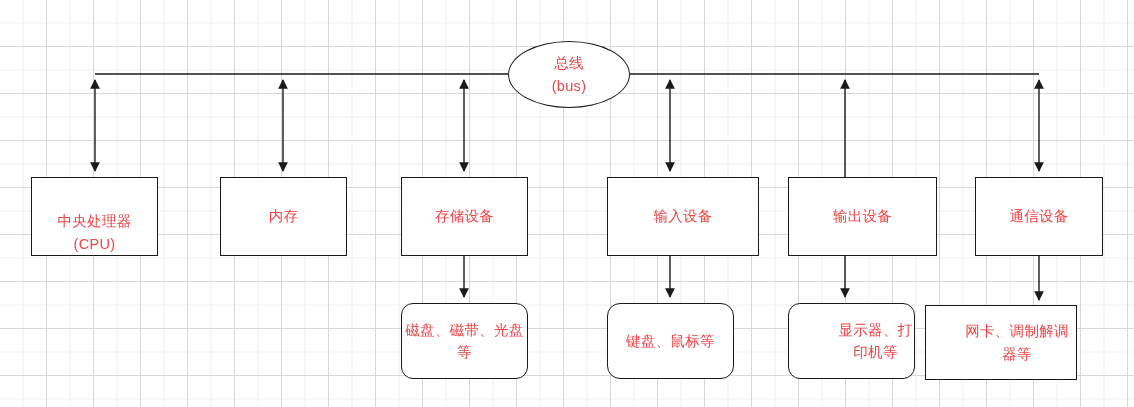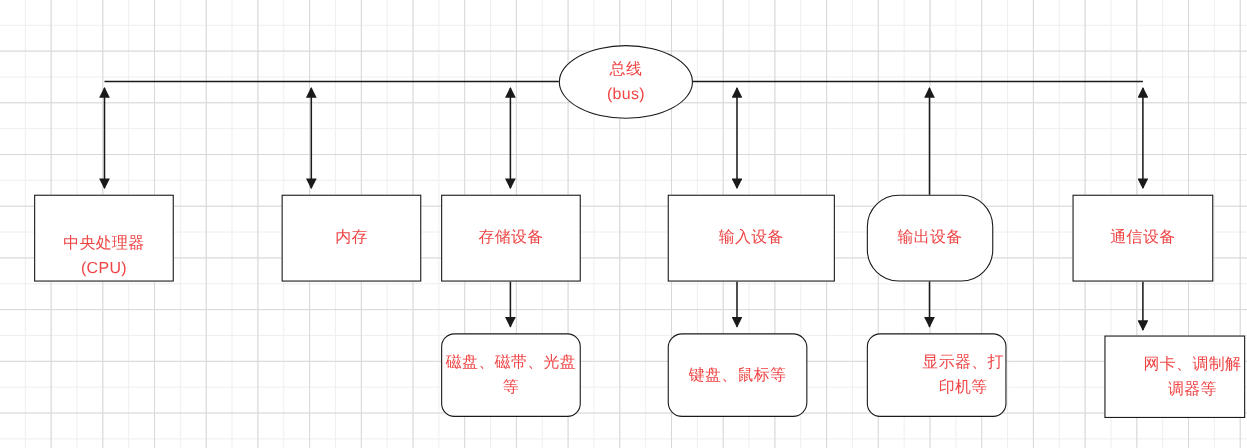--- a/index.html
+++ b/index.html
@@ -81,49 +81,49 @@
   <div class="node ellipse" style="left:508px;top:41px;width:122px;height:67px;">
     <span>总线
 (bus)</span>
   </div>
 
   <div class="node" style="left:31px;top:177px;width:127px;height:79px;align-items:flex-end;">
     <span>中央处理器
 (CPU)</span>
   </div>
 
-  <div class="node" style="left:220px;top:177px;width:127px;height:79px;margin-left:36px;">
+  <div class="node" style="left:220px;top:177px;width:127px;height:79px;">
     <span>内存</span>
   </div>
 
   <div class="node" style="left:401px;top:177px;width:127px;height:79px;">
     <span>存储设备</span>
   </div>
 
   <div class="node" style="left:607px;top:177px;width:152px;height:79px;">
     <span>输入设备</span>
   </div>
 
-  <div class="node" style="left:788px;top:177px;width:115px;height:79px;border-radius:29px;">
+  <div class="node" style="left:788px;top:177px;width:149px;height:79px;">
     <span>输出设备</span>
   </div>
 
   <div class="node" style="left:975px;top:177px;width:128px;height:79px;">
     <span>通信设备</span>
   </div>
 
   <div class="node round" style="left:401px;top:303px;width:127px;height:76px;">
     <span>磁盘、磁带、光盘等</span>
   </div>
 
   <div class="node round" style="left:607px;top:303px;width:127px;height:76px;border-radius:13px;">
     <span>键盘、鼠标等</span>
   </div>
 
   <div class="node round" style="left:788px;top:303px;width:127px;height:76px;padding-left:48px;">
     <span>显示器、打印机等</span>
   </div>
 
-  <div class="node" style="left:1004px;top:305px;width:128px;height:75px;padding-left:32px;">
+  <div class="node" style="left:925px;top:305px;width:152px;height:75px;padding-left:32px;">
     <span>网卡、调制解调器等</span>
   </div>
 
 </div>
 
 </body></html>

